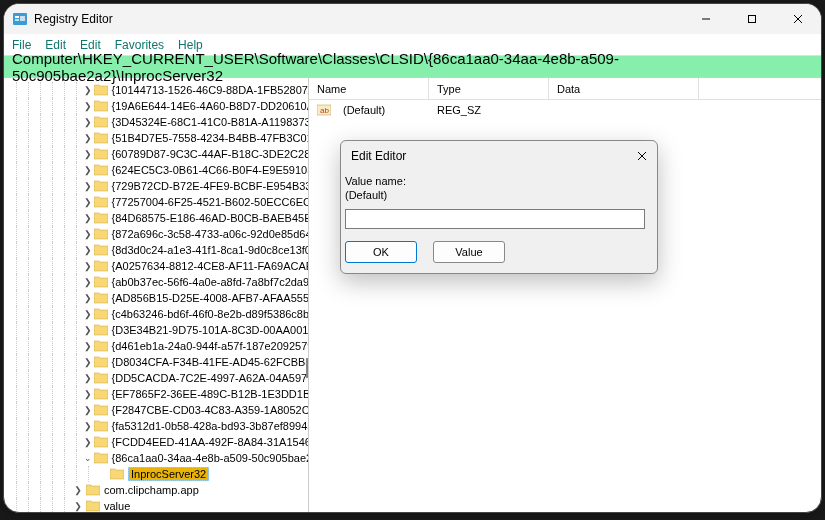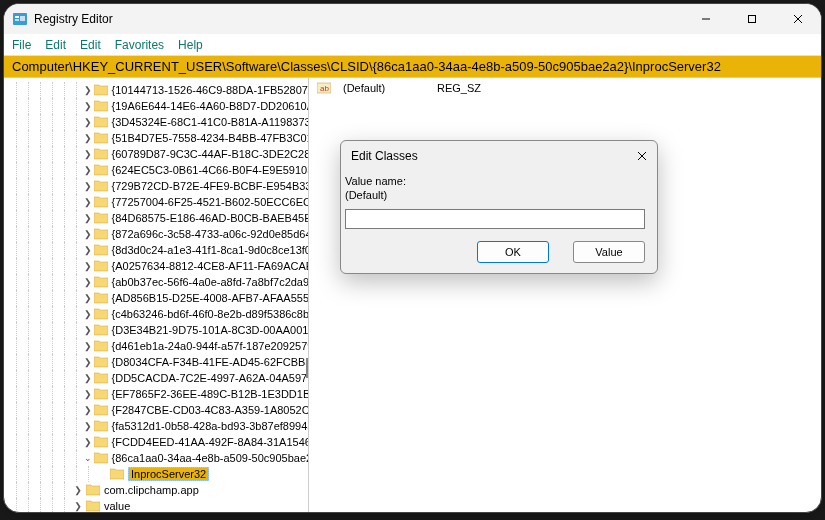--- a/index.html
+++ b/index.html
@@ -6,21 +6,21 @@
 body { width: 825px; height: 520px; background: #1a1a1a; overflow: hidden; position: relative; }
 .window { position: absolute; top: 3px; left: 3px; width: 819px; height: 510px; background: #fff; border: 1px solid #444; border-radius: 16px; overflow: hidden; box-shadow: 0 4px 20px rgba(0,0,0,0.3); }
 .titlebar { height: 30px; display: flex; align-items: center; background: #f3f3f3; padding: 0 8px; }
 .titlebar-icon { width: 16px; height: 16px; margin-right: 6px; }
 .titlebar-text { font-size: 12px; color: #000; flex: 1; }
 .win-controls { display: flex; gap: 0; position: absolute; right: 0; top: 0; }
 .win-btn { width: 46px; height: 30px; display: flex; align-items: center; justify-content: center; font-size: 10px; color: #000; }
 .win-btn svg { width: 10px; height: 10px; }
 .menubar { height: 22px; display: flex; align-items: center; padding: 0 8px; gap: 14px; background: #fff; border-bottom: 1px solid #e0e0e0; }
 .menu-item { font-size: 12px; color: #0f766e; }
-.addressbar { height: 22px; display: flex; align-items: center; padding: 0 8px; background: #eab308; border-bottom: 1px solid #ccc; font-size: 13px; color: #000; }
+.addressbar { height: 22px; display: flex; align-items: center; padding: 0 8px; background: #86efac; border-bottom: 1px solid #ccc; font-size: 15px; color: #000; }
 .content { display: flex; height: calc(100% - 74px); }
 .tree-pane { width: 305px; border-right: 1px solid #ccc; overflow-y: auto; overflow-x: hidden; position: relative; font-size: 11px; padding-top: 4px; }
 .list-pane { flex: 1; overflow: auto; }
 .list-header { display: flex; border-bottom: 1px solid #e0e0e0; height: 22px; align-items: center; font-size: 11px; color: #000; }
 .list-col { padding: 0 8px; border-right: 1px solid #e0e0e0; height: 100%; display: flex; align-items: center; }
 .list-row { display: flex; height: 18px; align-items: center; font-size: 11px; color: #000; padding-top: 2px; }
 .list-cell { padding: 0 8px; display: flex; align-items: center; gap: 12px; }
 .col-name { width: 120px; }
 .col-type { width: 120px; }
 .col-data { width: 150px; }
@@ -32,21 +32,21 @@
 .depth-bars { display: inline-flex; }
 .bar { width: 8px; height: 16px; border-left: 1px dotted #ccc; margin-left: 4px; }
 .scroll-indicator { position: absolute; right: 0; top: 280px; width: 2px; height: 20px; background: #888; }
 .dialog { position: absolute; left: 340px; top: 140px; width: 318px; background: #f0f0f0; border: 1px solid #888; border-radius: 6px; box-shadow: 0 8px 24px rgba(0,0,0,0.25); }
 .dialog-header { height: 30px; display: flex; align-items: center; padding: 0 10px; font-size: 12px; color: #000; position: relative; }
 .dialog-close { position: absolute; right: 6px; top: 6px; width: 18px; height: 18px; display: flex; align-items: center; justify-content: center; }
 .dialog-body { padding: 4px 12px 10px 4px; font-size: 11px; color: #000; }
 .dlg-label { display: block; margin-bottom: 2px; }
 .dlg-static { margin-bottom: 8px; }
 .dlg-input { width: 100%; height: 20px; border: 1px solid #7a7a7a; background: #fff; font-size: 11px; padding: 0 3px; }
-.dlg-buttons { display: flex; justify-content: flex-end; gap: 24px; margin-top: 12px; }
+.dlg-buttons { display: flex; justify-content: flex-start; gap: 16px; margin-top: 12px; }
 .dlg-btn { width: 72px; height: 22px; font-size: 11px; background: #fdfdfd; border: 1px solid #888; border-radius: 3px; }
 .dlg-btn.primary { border: 1px solid #0078d4; }
 .string-icon { width: 14px; height: 14px; }
 </style>
 </head>
 <body>
 
 <div class="window">
 
   <div class="titlebar">
@@ -547,38 +547,43 @@
           <span class="folder-icon">
             <svg viewBox="0 0 14 12">
               <path d="M0 1 h5 l1 1 h8 v9 h-14 z" fill="#f8d775" stroke="#caa43d" stroke-width="0.5"></path>
             </svg>
           </span>
           <span class="tree-label">value</span>
         </div>
       </div>
 
     <div class="list-pane">
+      <div class="list-header">
+        <div class="list-col col-name">Name</div>
+        <div class="list-col col-type">Type</div>
+        <div class="list-col col-data">Data</div>
+      </div>
       <div class="list-row">
         <div class="list-cell col-name">
           <svg class="string-icon" viewBox="0 0 14 14">
               <rect x="0" y="2" width="14" height="10" fill="#f8ecc2" stroke="#b89b4a" stroke-width="0.5"></rect>
               <text x="3" y="10" font-size="8" fill="#c0392b">ab</text>
             </svg>
           <span>(Default)</span>
         </div>
         <div class="list-cell col-type">REG_SZ</div>
       </div>
     </div>
 
   </div>
 </div>
 
 <div class="dialog">
   <div class="dialog-header">
-    <span>Edit Classes</span>
+    <span>Edit Editor</span>
     <div class="dialog-close">
       <svg width="10" height="10" viewBox="0 0 10 10">
           <line x1="1" y1="1" x2="9" y2="9" stroke="#000" stroke-width="1"></line>
           <line x1="9" y1="1" x2="1" y2="9" stroke="#000" stroke-width="1"></line>
         </svg>
     </div>
   </div>
   <div class="dialog-body">
     <span class="dlg-label">Value name:</span>
     <div class="dlg-static">(Default)</div>

